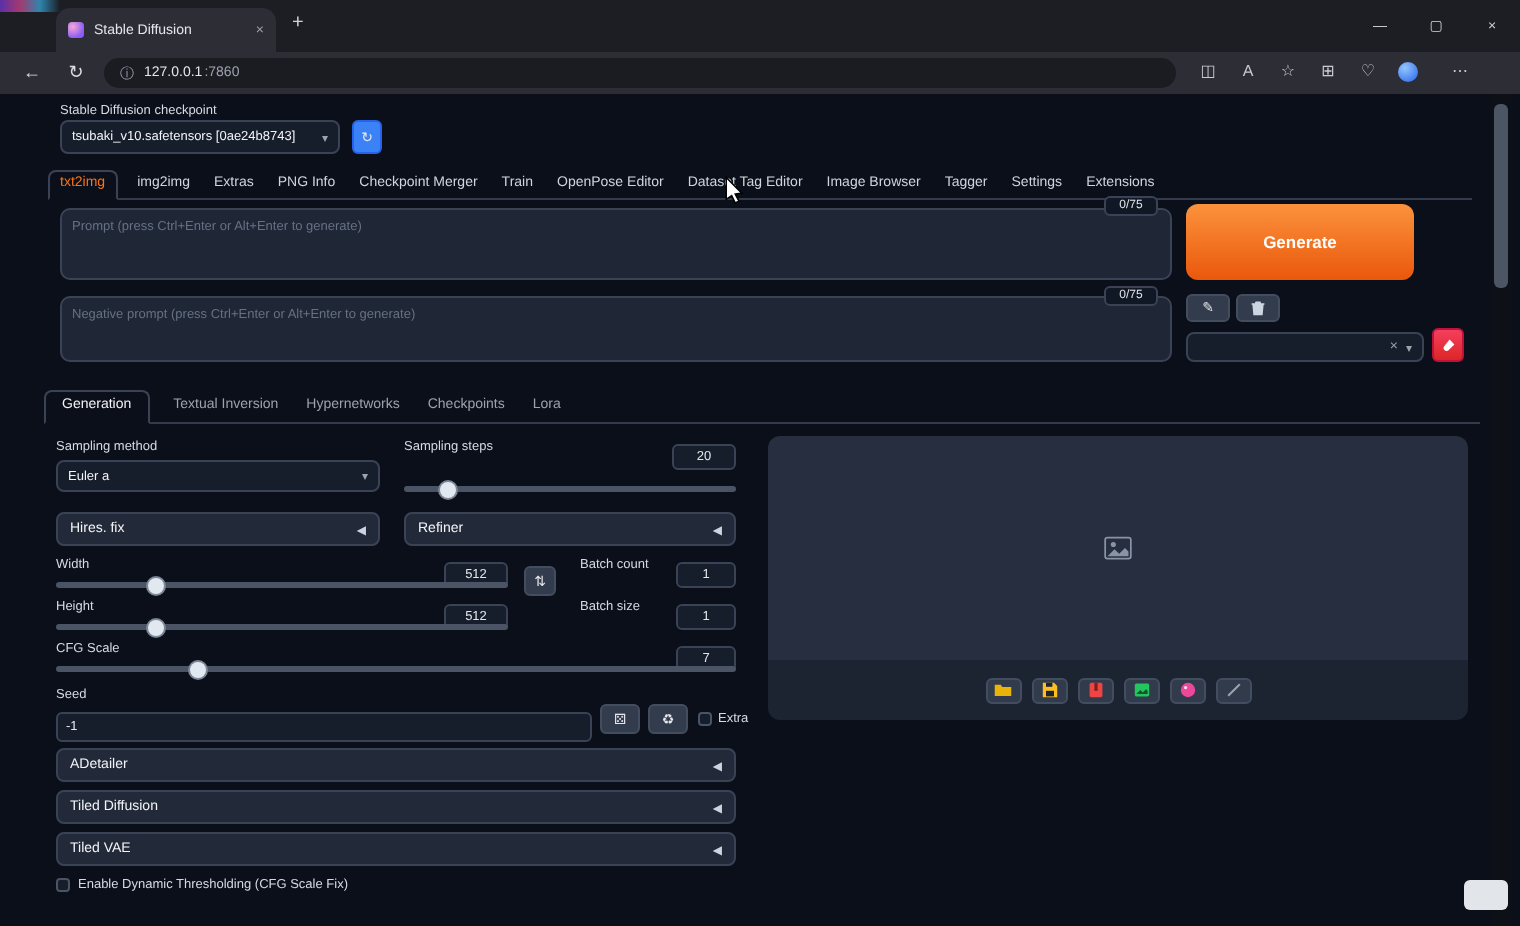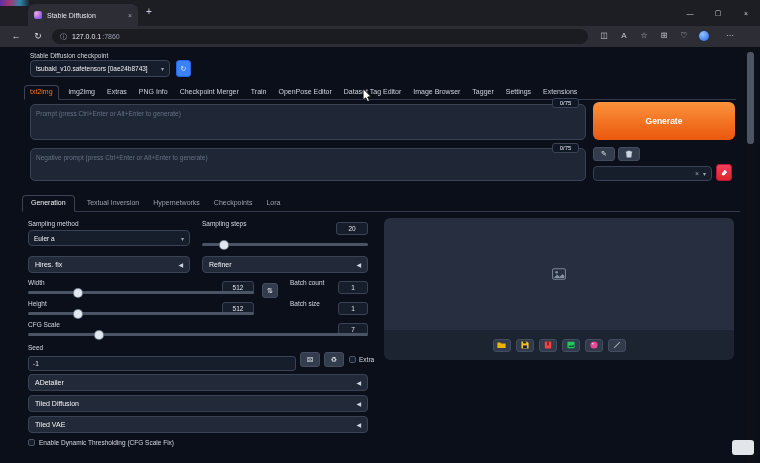--- a/index.html
+++ b/index.html
@@ -141,21 +141,21 @@
   <svg class="abs" style="left:362px;top:88px;z-index:50" width="10" height="14" viewBox="0 0 12 18">
     <path d="M1 1l10 10-4.2.6 2.4 4.6-2.4 1.2-2.3-4.8L1 15z" fill="#fff" stroke="#000" stroke-width="1"></path>
   </svg>
 
   <textarea class="abs prompt" style="left: 30px; top: 104px; width: 556px; height: 36px;" placeholder="Prompt (press Ctrl+Enter or Alt+Enter to generate)"></textarea>
   <div class="abs counter" style="left:552px;top:98px;width:27px;height:10px">0/75</div>
 
   <textarea class="abs prompt" style="left: 30px; top: 148px; width: 556px; height: 33px;" placeholder="Negative prompt (press Ctrl+Enter or Alt+Enter to generate)"></textarea>
   <div class="abs counter" style="left:552px;top:143px;width:27px;height:10px">0/75</div>
 
-  <div class="abs generate" style="left:593px;top:102px;width:142px;height:38px">Generate</div>
+  <div class="abs generate" style="left:593px;top:102px;width:114px;height:38px">Generate</div>
 
   <div class="abs smallbtn" style="left:593px;top:147px;width:22px;height:14px">
     <span>✎</span>
   </div>
   <div class="abs smallbtn" style="left:618px;top:147px;width:22px;height:14px">
     <svg width="8" height="8" viewBox="0 0 20 20">
       <path d="M3 6h14l-1.2 13H4.2L3 6zm4-4h6l1 2h4v2H2V4h4l1-2z" fill="#cbd5e1"></path>
     </svg>
   </div>
   <div class="abs dd" style="left:593px;top:166px;width:119px;height:15px">

